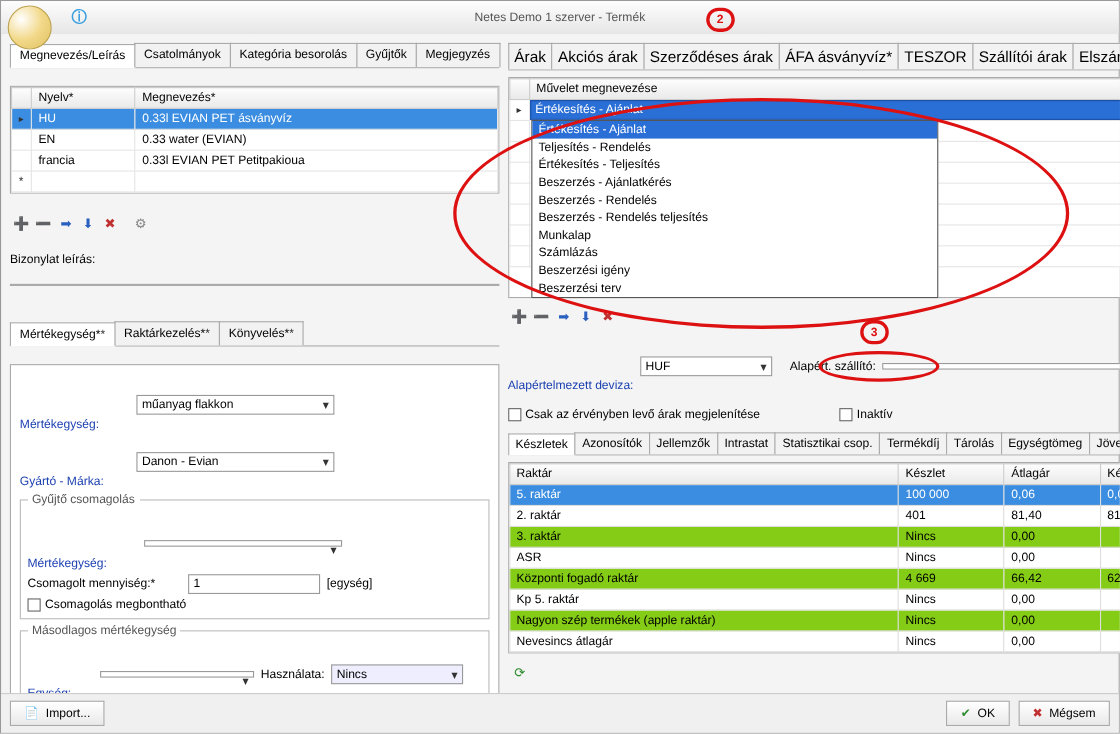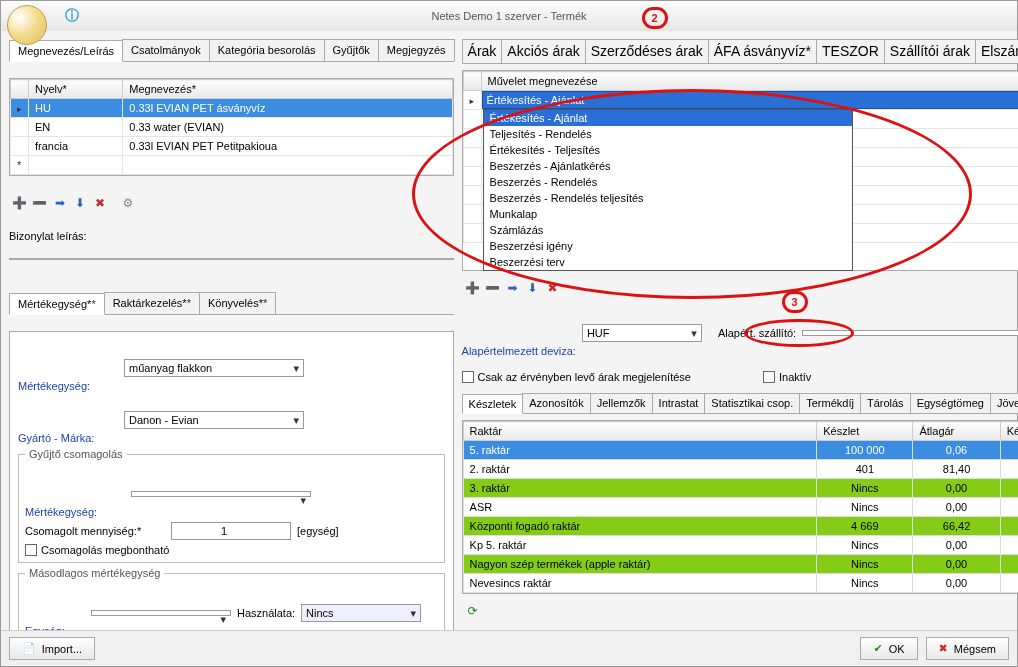--- a/index.html
+++ b/index.html
@@ -31,21 +31,21 @@
   .icn.green{color:#2a8a2a;} .icn.red{color:#c03030;} .icn.blue{color:#2a60c0;} .icn.gray{color:#888;}
   .label { display:inline-block; }
   .lnk { color:#1a3fb0; cursor:pointer;margin-top:36px; }
   .fieldrow { display:flex; align-items:center; gap:6px; margin:4px 0;}
   .select, .input { border:1px solid #999; background:#fff; padding:2px 18px 2px 4px; position:relative; min-width:120px;}
   .select::after{content:"▾"; position:absolute; right:4px; top:2px; color:#333;}
   .chk { display:flex; align-items:center; gap:4px;}
   .chk .box { width:12px; height:12px; border:1px solid #666; background:#fff;}
   fieldset{border:1px solid #bbb; margin:4px 0; padding:6px;}
   legend{color:#555; padding:0 4px;}
-  .num { text-align:center; }
+  .num { text-align:left; }
   .btn { border:1px solid #aaa; background:linear-gradient(#fff,#e9e9e9); padding:4px 12px; display:inline-flex; align-items:center; gap:6px; cursor:pointer;}
   .footer { position:absolute; bottom:0; left:0; right:0; height:36px; background:#f0f0f0; border-top:1px solid #ccc; display:flex; align-items:center; justify-content:space-between; padding:0 8px;}
   .callout { position:absolute; border:3px solid #d11; border-radius:16px; font-weight:bold; color:#d11; display:flex; align-items:center; justify-content:center; z-index:60; pointer-events:none;}
   .dropdown { position:absolute; background:#fff; border:1px solid #555; z-index:50; font-size:11px;}
   .dropdown .opt{padding:2px 6px;}
   .dropdown .opt.sel{background:#2a6fd6; color:#fff;}
   .right-tabs .tab{font-size:14px; padding:3px 5px;}
   .sub-tabs .tab{font-size:11px; padding:3px 6px;}
   .stock td{border:1px solid #ddd;}
   .col3 { background:#f7f0d6;}
@@ -322,21 +322,21 @@
                 <td class="num">0,00</td>
                 <td class="num col3"></td>
               </tr>
           <tr class="alt">
                 <td>Nagyon szép termékek (apple raktár)</td>
                 <td class="num">Nincs</td>
                 <td class="num">0,00</td>
                 <td class="num col3"></td>
               </tr>
           <tr>
-                <td>Nevesincs raktár</td>
+                <td>Nevesincs átlagár</td>
                 <td class="num">Nincs</td>
                 <td class="num">0,00</td>
                 <td class="num col3"></td>
               </tr>
         </tbody>
           </table>
       </div>
       <div class="toolbar">
         <span class="icn green">⟳</span>
       </div>

